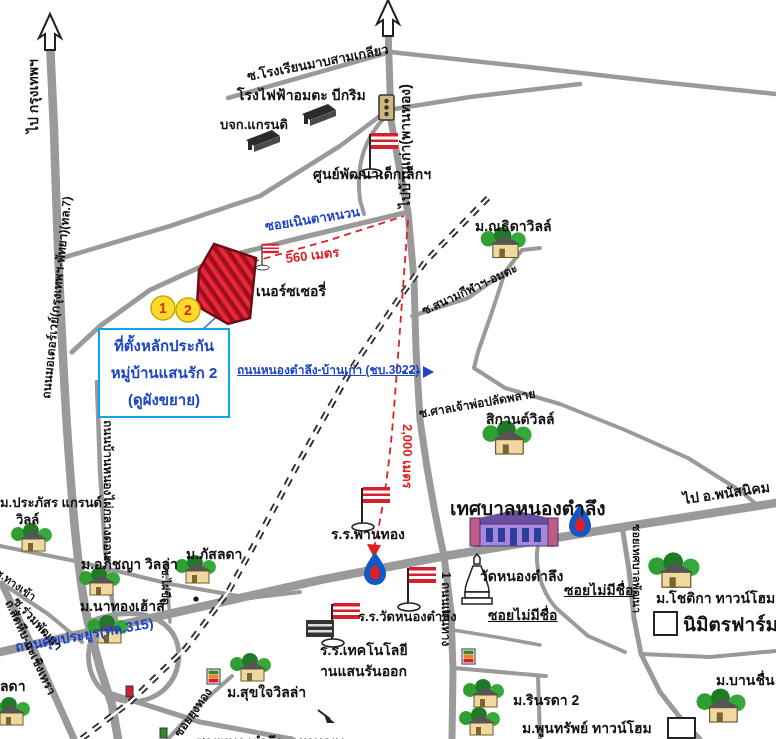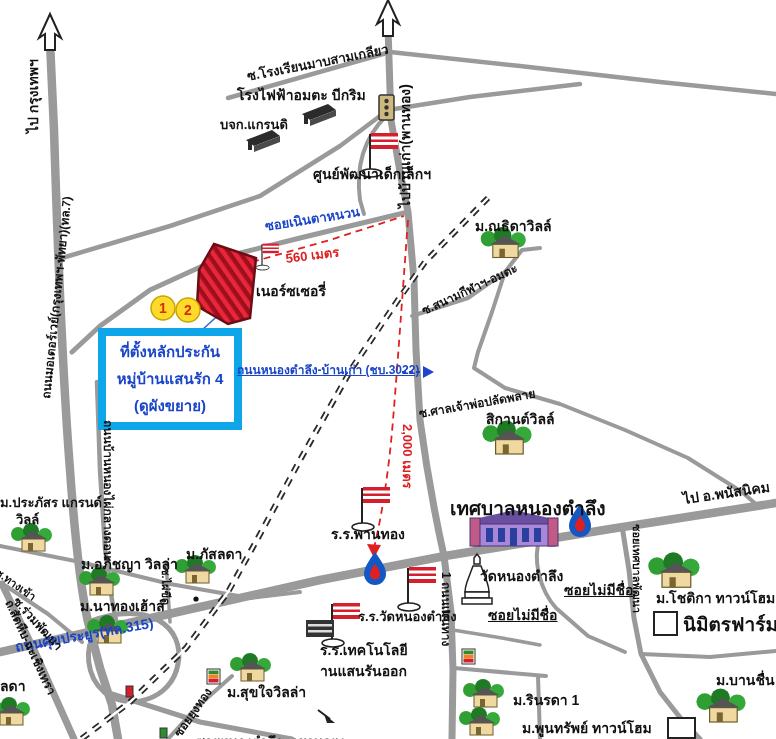--- a/index.html
+++ b/index.html
@@ -4,21 +4,21 @@
 <style>
   html,body{margin:0;padding:0;background:#fff;}
   #map{position:relative;width:776px;height:739px;overflow:hidden;background:#fff;
        font-family:"Liberation Sans",sans-serif;}
   #roads{position:absolute;left:0;top:0;z-index:1;}
   .lbl{position:absolute;z-index:3;font-weight:bold;font-size:13px;color:#111;
        white-space:nowrap;transform-origin:0 0;line-height:1.1;}
   .sz11{font-size:11px}.sz12{font-size:12px}.sz14{font-size:14px}.sz15{font-size:19px}
   .blue{color:#1a45c8}.red{color:#e02020}.u{text-decoration:underline}
   #callout{position:absolute;left:98px;top:328px;width:128px;height:86px;z-index:3;
-       border:8px solid #0ea5e9;background:#fff;display:flex;flex-direction:column;
+       border:2px solid #0ea5e9;background:#fff;display:flex;flex-direction:column;
        align-items:center;justify-content:center;gap:3px;text-align:center;
        font-weight:bold;font-size:15px;color:#1a45c8;}
   .marker-num{position:absolute;z-index:4;color:#d43000;font-weight:bold;font-size:14px;}
 </style>
 </head>
 <body>
 
 <div id="map">
 
 <svg id="roads" width="776" height="739" viewBox="0 0 776 739">
@@ -178,21 +178,21 @@
 
   <circle cx="196" cy="599" r="2.6" fill="#111"></circle>
   <rect x="126" y="686" width="7" height="11" fill="#d61f2c" stroke="#333"></rect>
   <rect x="160" y="728" width="7" height="10" fill="#2e8b2e" stroke="#333"></rect>
   <path d="M318,710 L330,719" stroke="#222" stroke-width="2" fill="none"></path>
   <polygon points="335,723 324,714 327,723" fill="#222"></polygon>
 </svg>
 
 <div id="callout">
   <div>ที่ตั้งหลักประกัน</div>
-  <div>หมู่บ้านแสนรัก 4</div>
+  <div>หมู่บ้านแสนรัก 2</div>
   <div>(ดูผังขยาย)</div>
 </div>
 
 <div class="marker-num" style="left:159px;top:300px">1</div>
 <div class="marker-num" style="left:184px;top:302px">2</div>
 
 <div class="lbl sz14" style="left:26px;top:133px;transform:rotate(-90deg)">ไป กรุงเทพฯ</div>
 <div class="lbl sz14" style="left:398px;top:208px;transform:rotate(-90deg)">ไปบ้านเก่า(พานทอง)</div>
 <div class="lbl" style="left:246px;top:70px;transform:rotate(-11deg)">ซ.โรงเรียนมาบสามเกลียว</div>
 <div class="lbl sz14" style="left:237px;top:88px">โรงไฟฟ้าอมตะ บีกริม</div>
@@ -214,21 +214,21 @@
 <div class="lbl" style="left:358px;top:610px">ร.ร.วัดหนองตำลึง</div>
 <div class="lbl sz14" style="left:320px;top:643px">ร.ร.เทคโนโลยี</div>
 <div class="lbl sz14" style="left:320px;top:664px">านแสนรันออก</div>
 <div class="lbl sz14 blue" style="left:14px;top:640px;transform:rotate(-10deg)">ถนนศุขประยูร(ทล.315)</div>
 <div class="lbl sz14" style="left:682px;top:492px;transform:rotate(-8deg)">ไป อ.พนัสนิคม</div>
 <div class="lbl sz14 u" style="left:564px;top:583px">ซอยไม่มีชื่อ</div>
 <div class="lbl sz14 u" style="left:488px;top:608px">ซอยไม่มีชื่อ</div>
 <div class="lbl sz11" style="left:643px;top:524px;transform:rotate(90deg)">ซอยเทศบาลพัฒนา</div>
 <div class="lbl sz14" style="left:656px;top:591px">ม.โชติกา ทาวน์โฮม</div>
 <div class="lbl sz15" style="left:683px;top:615px">นิมิตรฟาร์ม</div>
-<div class="lbl sz14" style="left:513px;top:693px">ม.รินรดา 1</div>
+<div class="lbl sz14" style="left:513px;top:693px">ม.รินรดา 2</div>
 <div class="lbl sz14" style="left:522px;top:721px">ม.พูนทรัพย์ ทาวน์โฮม</div>
 <div class="lbl sz14" style="left:716px;top:673px">ม.บานชื่น</div>
 <div class="lbl sz12" style="left:452px;top:572px;transform:rotate(90deg)">1 ถนนเมนทาง</div>
 <div class="lbl sz14" style="left:227px;top:685px">ม.สุขใจวิลล่า</div>
 <div class="lbl u" style="left:196px;top:735px">ซอยหนองตำลึง - เขานกยูง</div>
 <div class="lbl sz12" style="left:172px;top:732px;transform:rotate(-55deg)">ซอยยุงทอง</div>
 <div class="lbl sz14" style="left:80px;top:599px">ม.นาทองเฮ้าส์</div>
 <div class="lbl sz14" style="left:81px;top:557px">ม.อภิชญา วิลล่า</div>
 <div class="lbl" style="left:0px;top:496px">ม.ประภัสร แกรนด์</div>
 <div class="lbl" style="left:16px;top:513px">วิลล์</div>

